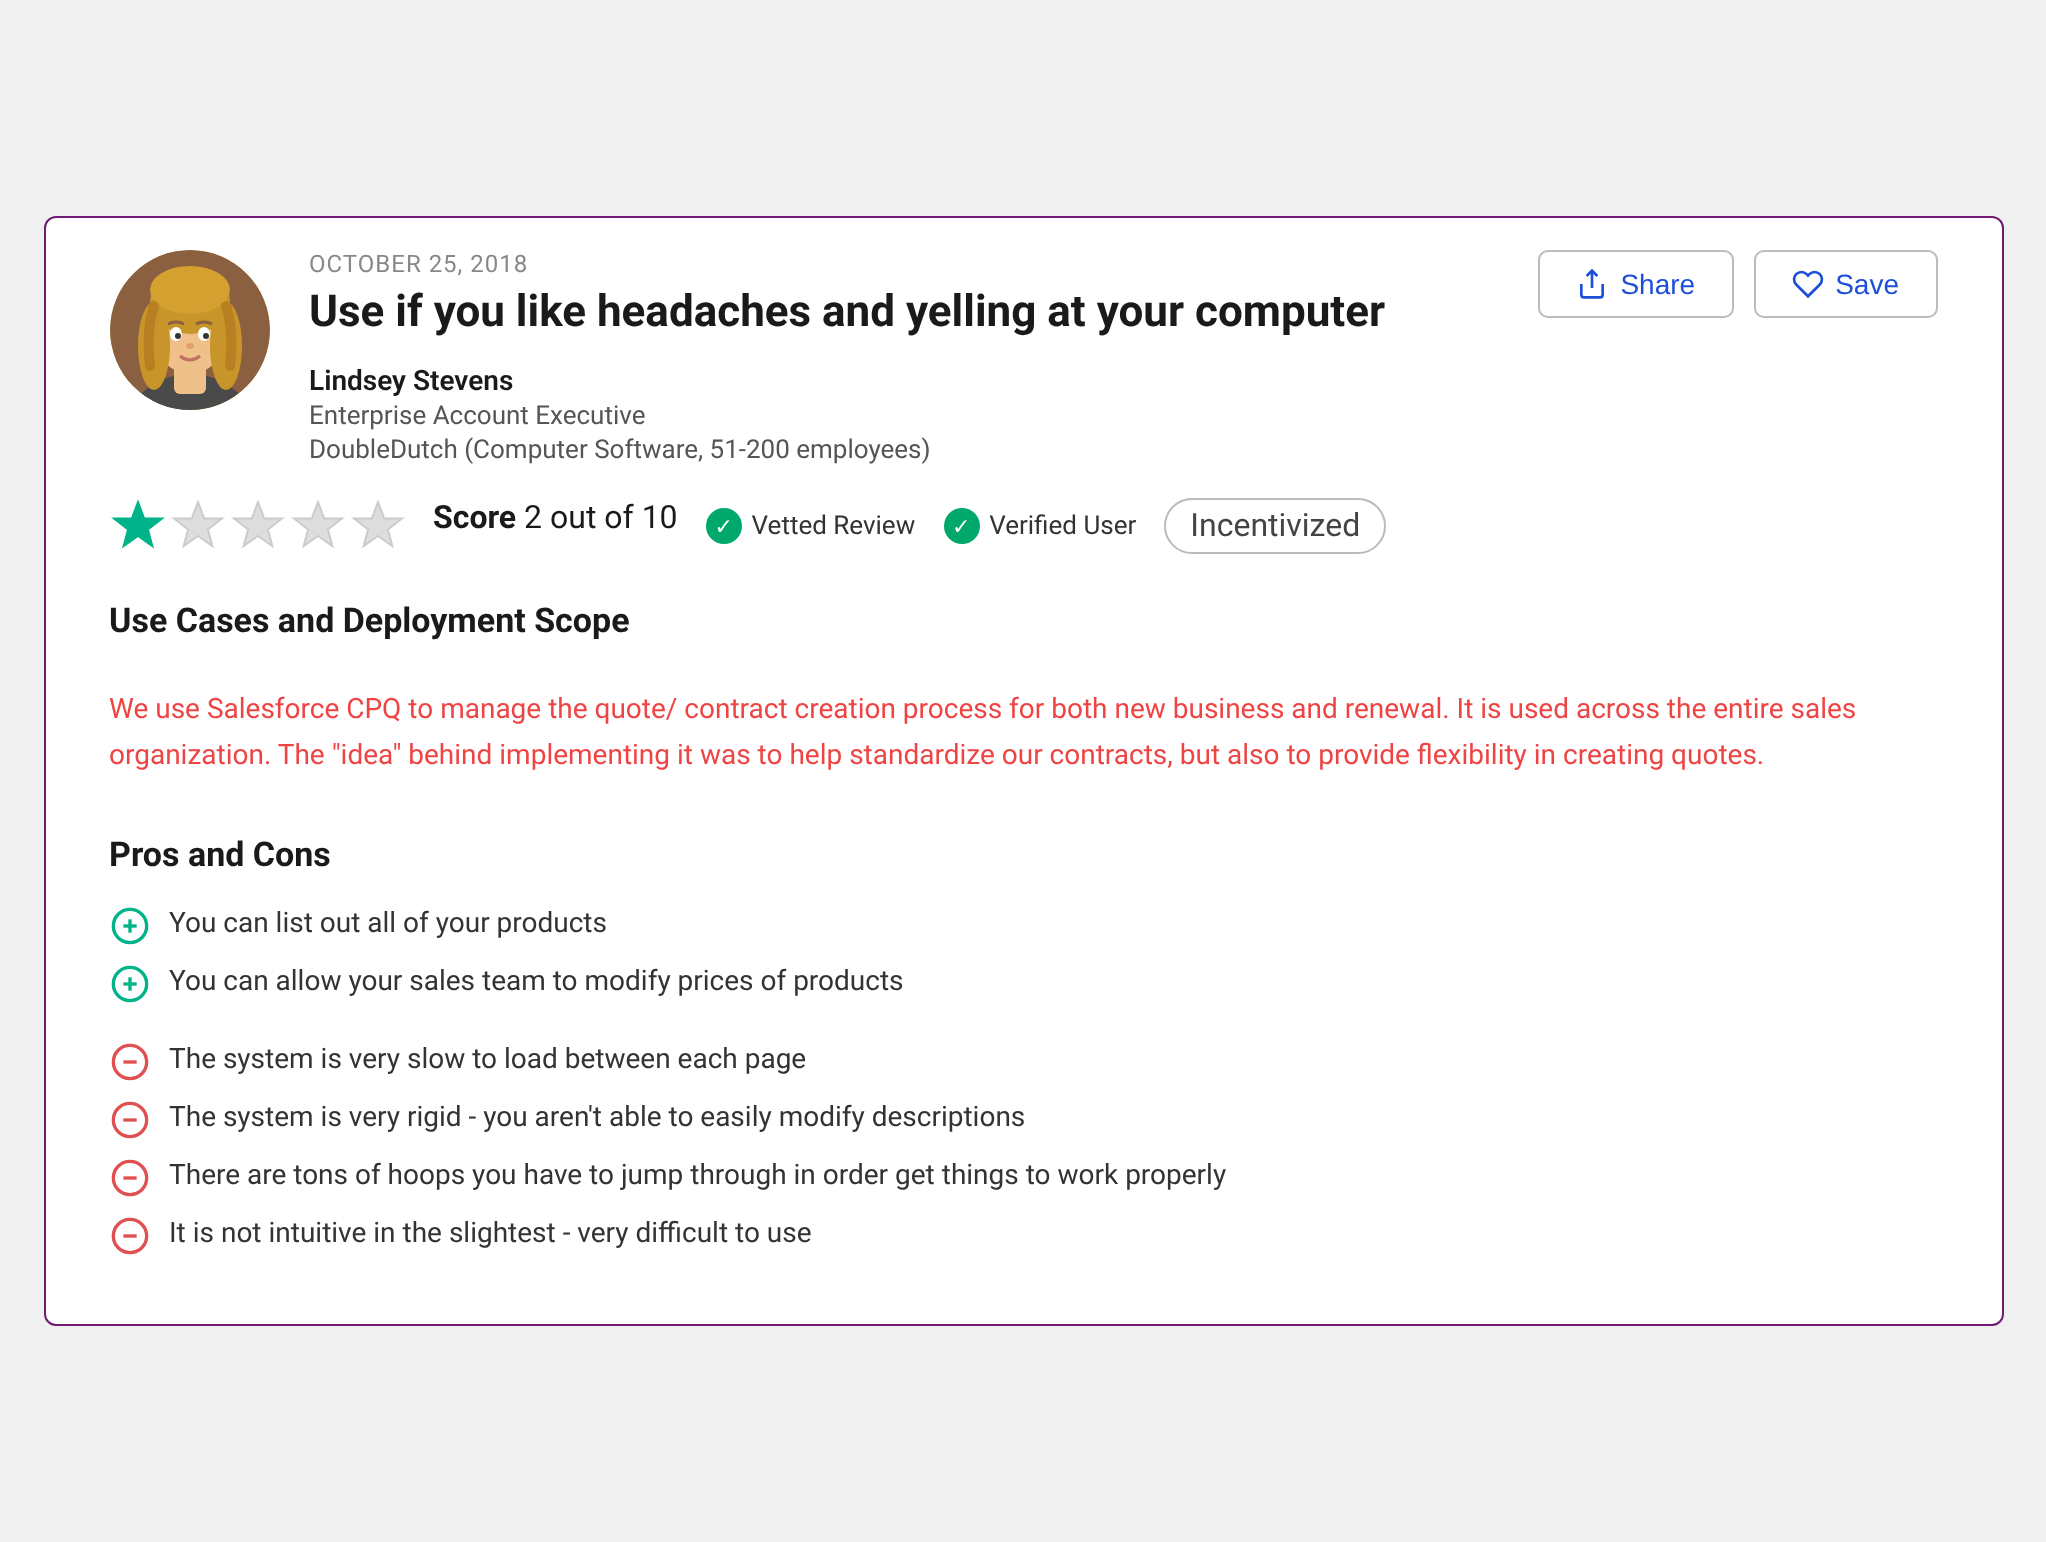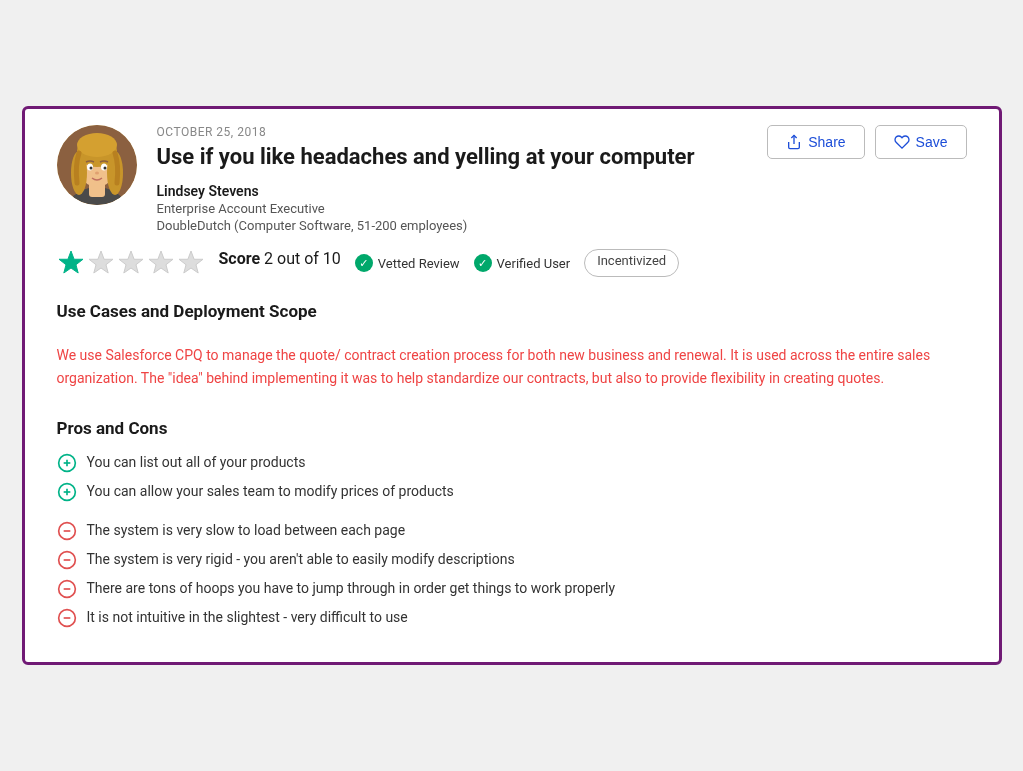--- a/index.html
+++ b/index.html
@@ -7,21 +7,21 @@
       font-family: -apple-system, BlinkMacSystemFont, 'Segoe UI', Roboto, sans-serif;
       background: #f0f0f0;
       display: flex;
       justify-content: center;
       align-items: center;
       min-height: 100vh;
       padding: 20px;
     }
     .card {
       background: #fff;
-      border: 3px solid #701a75;
+      border: 1px solid #701a75;
       border-radius: 6px;
       padding: 16px 32px;
       max-width: 980px;
       width: 100%;
     }
     .header {
       display: flex;
       align-items: flex-start;
       margin-bottom: 16px;
     }
@@ -147,21 +147,21 @@
       align-items: center;
       justify-content: center;
       color: white;
       font-size: 11px;
       flex-shrink: 0;
     }
     .badge-incentivized {
       border: 1px solid #bbb;
       border-radius: 20px;
       padding: 3px 12px;
-      font-size: 13px;
+      font-size: 16px;
       color: #444;
       background: #fff;
     }
     .section-title {
       font-size: 17px;
       font-weight: 700;
       color: #1a1a1a;
       margin-bottom: 23px;
     }
     .section-text {

